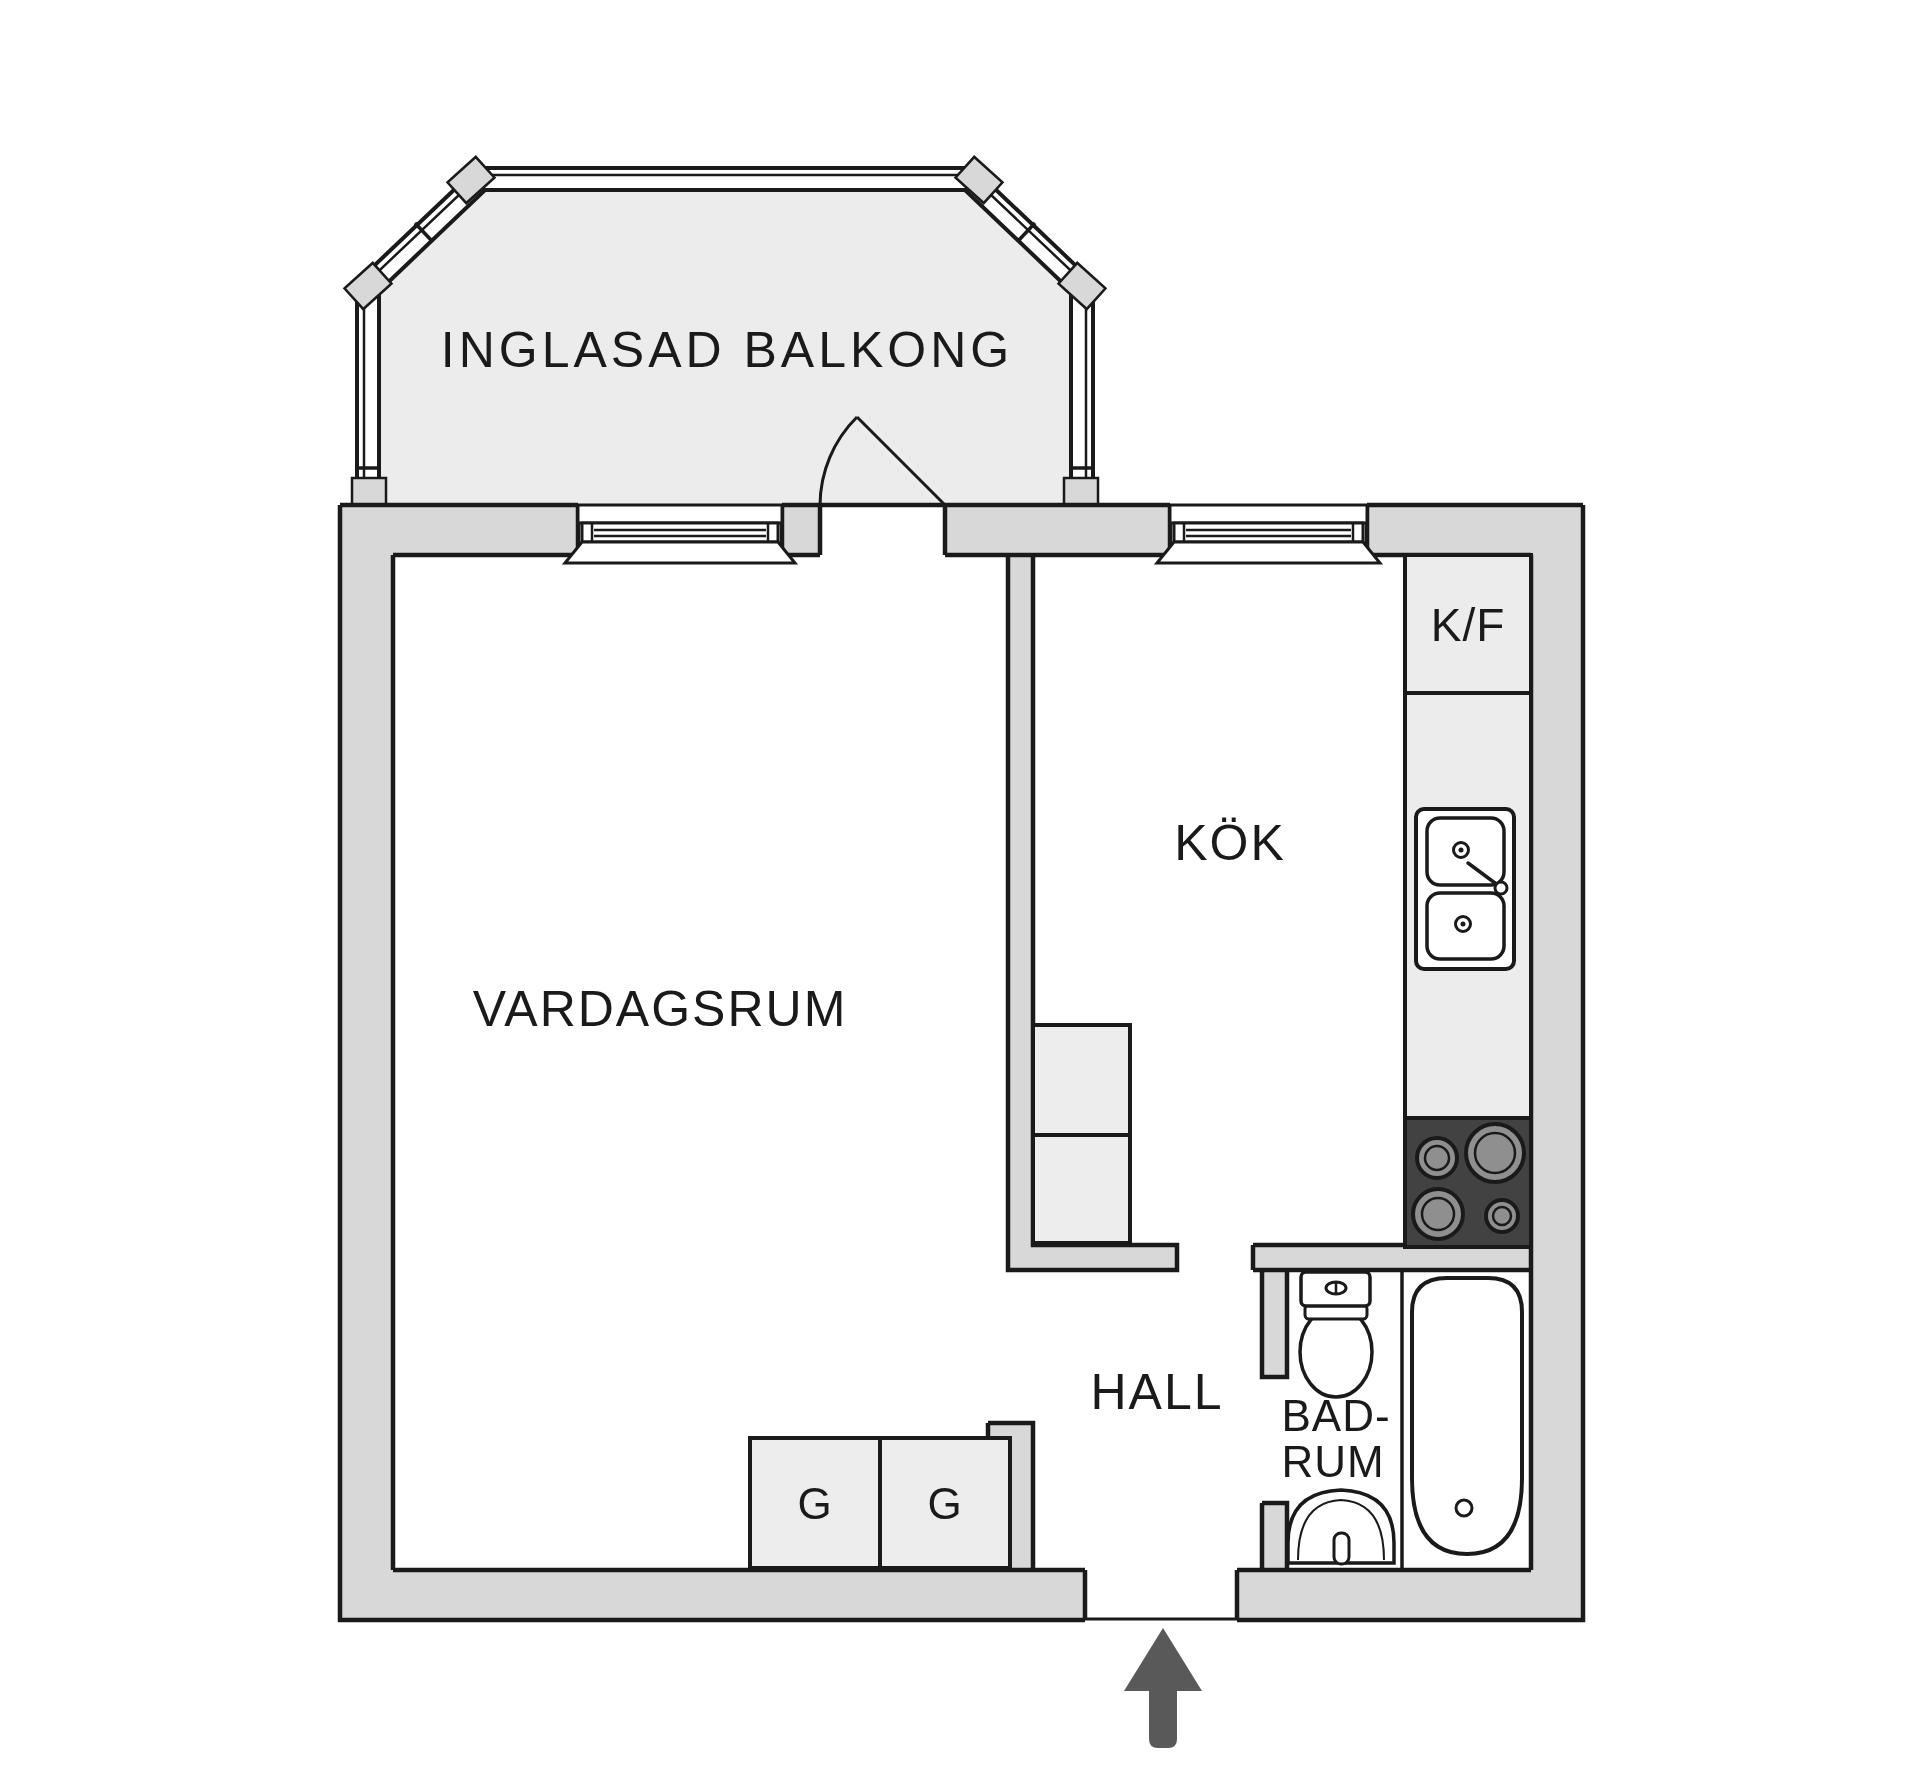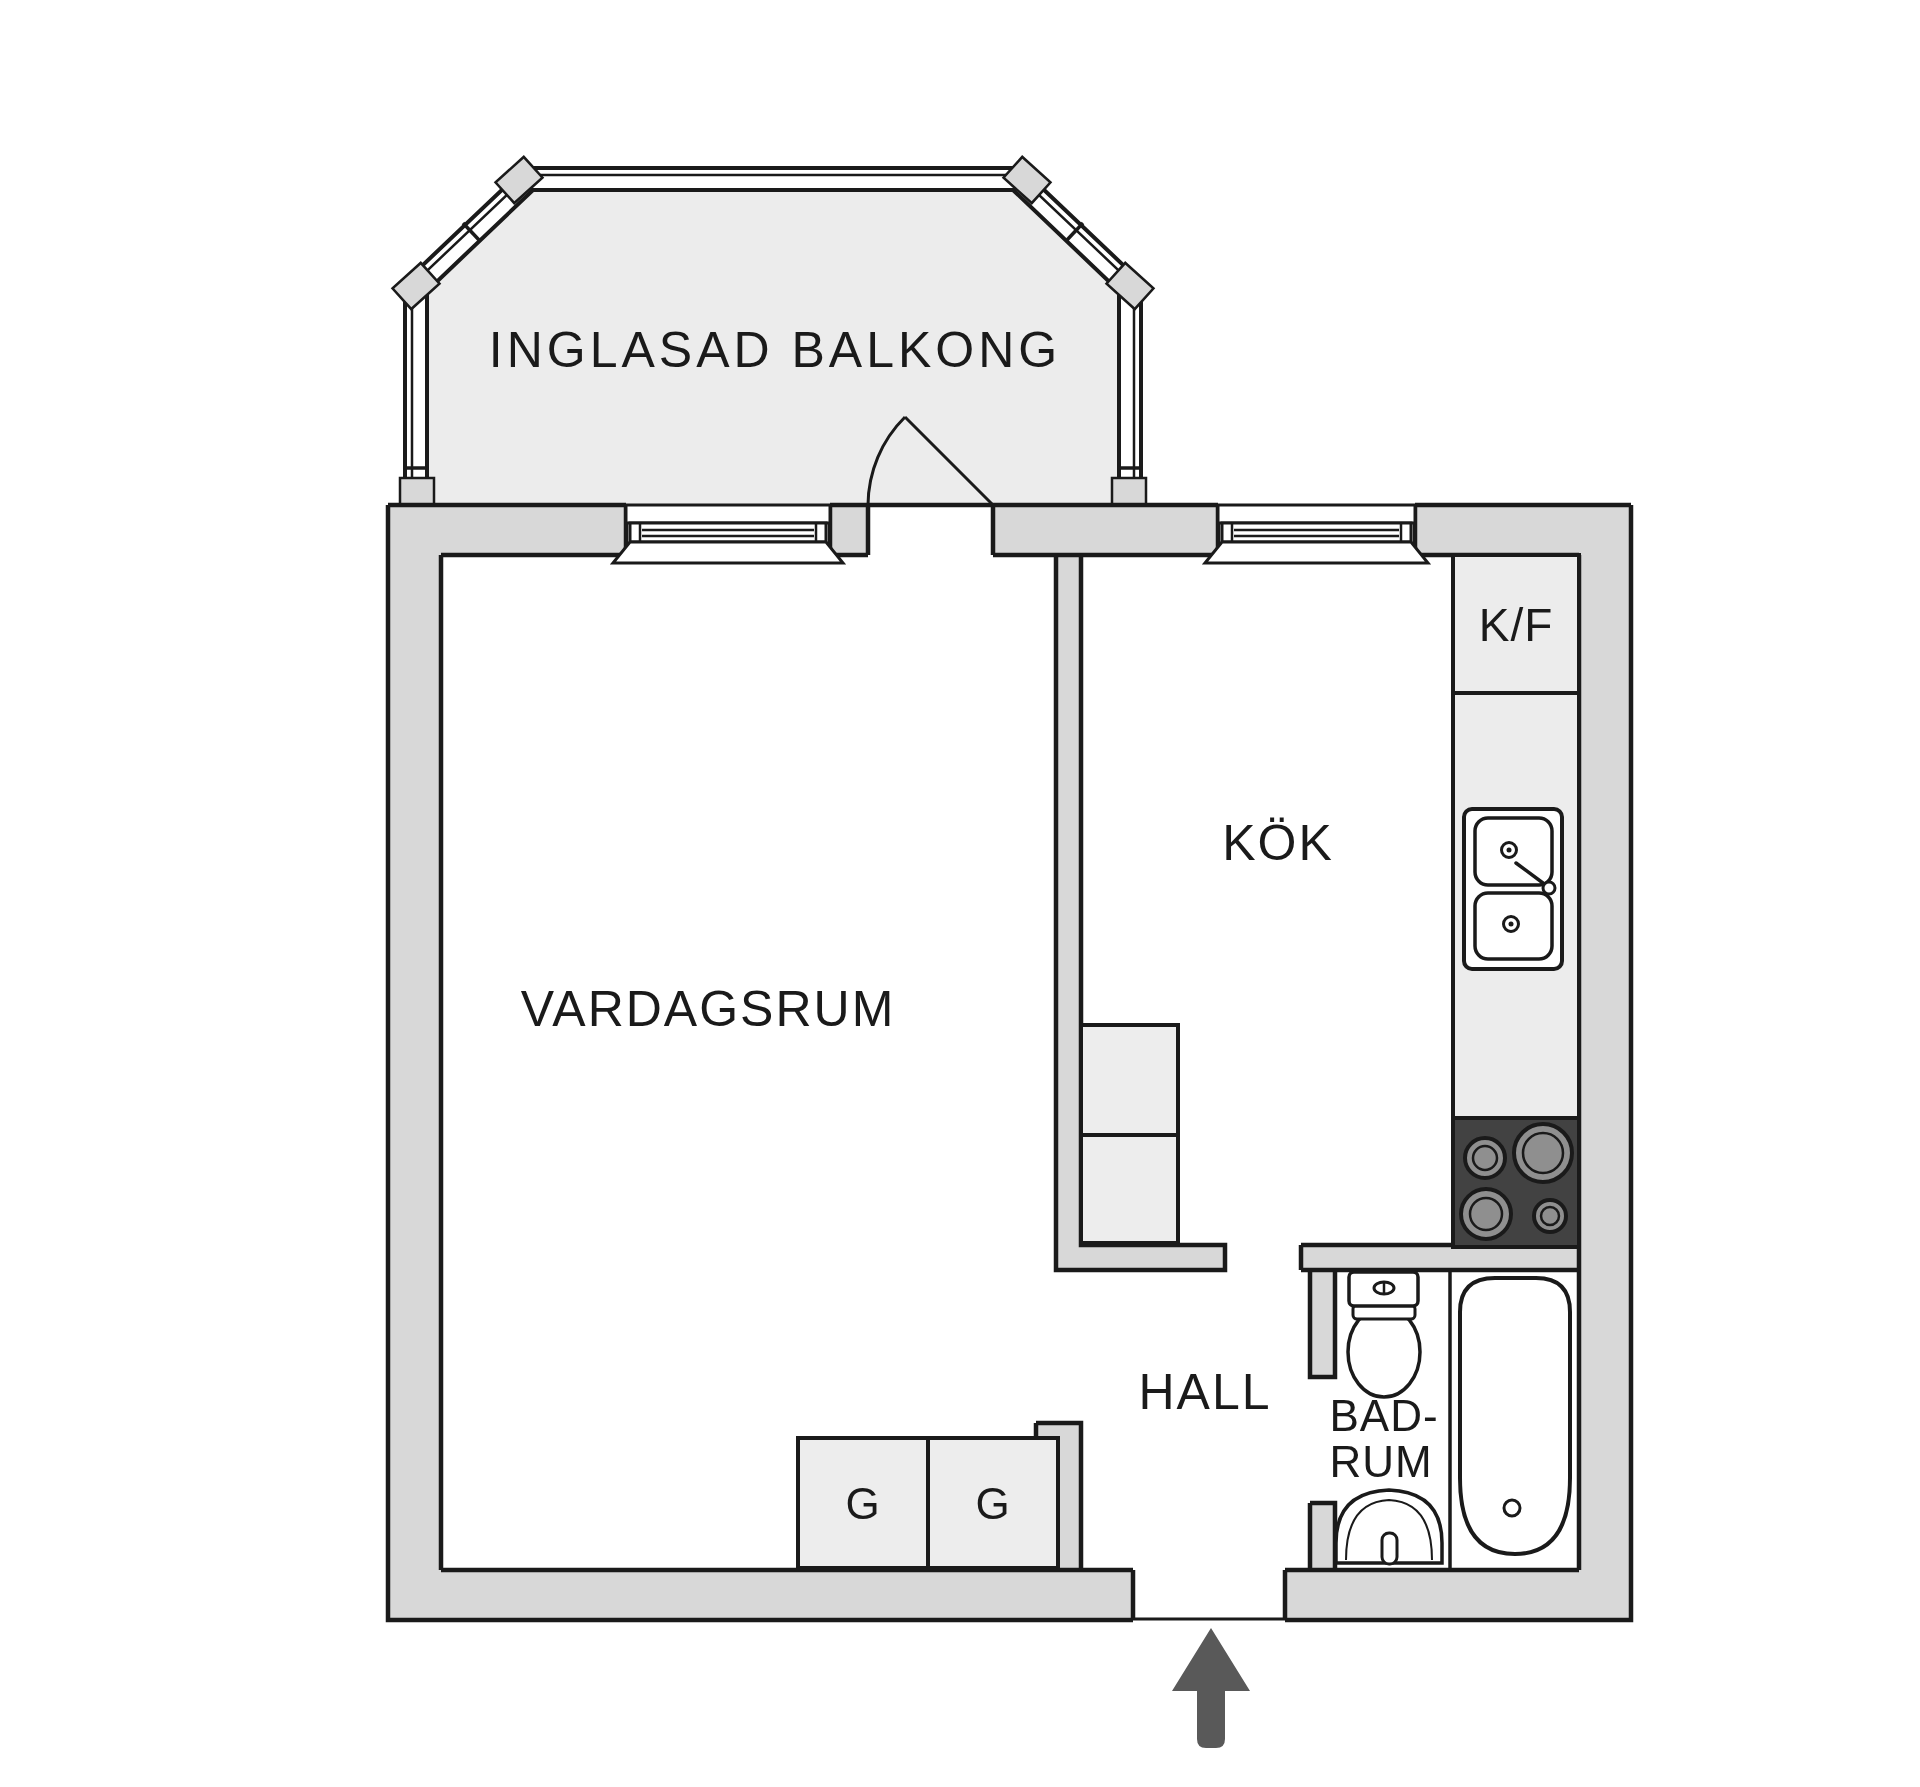--- a/index.html
+++ b/index.html
@@ -1,16 +1,16 @@
 <!DOCTYPE html>
 <html><head>
 <meta charset="utf-8">
 <style>
   html,body{margin:0;padding:0;background:#ffffff;}
-  .stage{width:1668px;height:1787px;position:relative;background:#fff;overflow:hidden;margin-left:48px;}
+  .stage{width:1668px;height:1787px;position:relative;background:#fff;overflow:hidden;}
   svg{display:block;}
   text{font-family:"Liberation Sans","DejaVu Sans",sans-serif;fill:#1a1a1a;}
   .room-label{font-size:50px;letter-spacing:2px;}
   .room-label-sm{font-size:44px;letter-spacing:1px;}
   .fixture-label{font-size:46px;letter-spacing:1px;}
   .balcony-label{font-size:50px;letter-spacing:4px;}
 </style>
 </head>
 <body>
 

